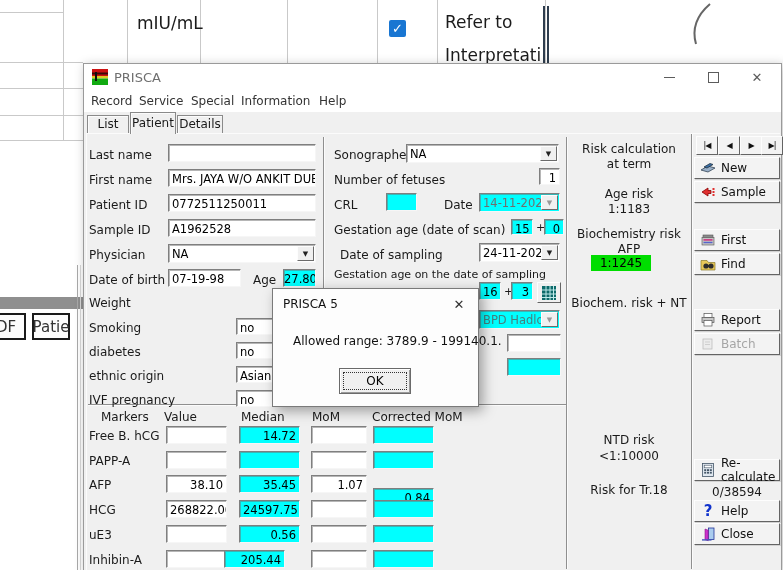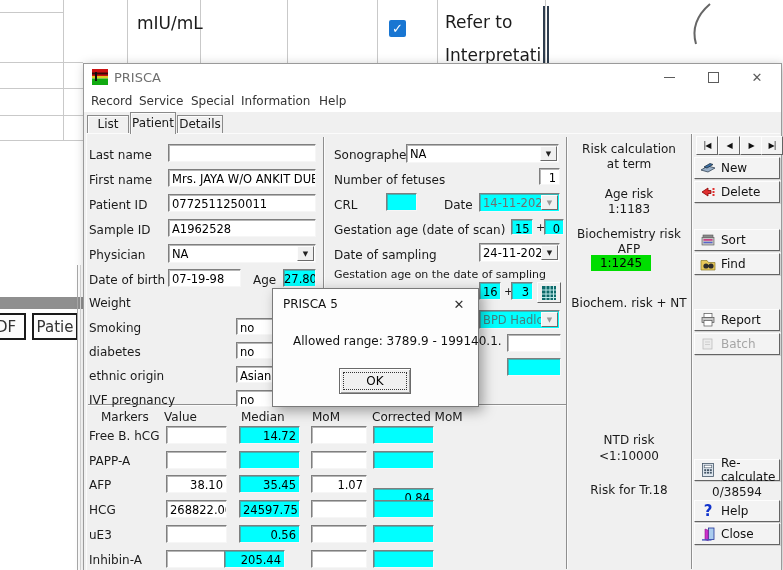--- a/index.html
+++ b/index.html
@@ -94,21 +94,21 @@
     <div class="cursorline" style="left:543px;top:6px;height:84px"></div>
     <div class="cursorline" style="left:547px;top:6px;height:84px"></div>
     <svg class="abs" style="left:688px;top:2px" width="26" height="44">
       <path d="M22 2 C8 14 4 28 8 42" stroke="#666" stroke-width="2" fill="none"></path>
     </svg>
 
     <div class="abs" style="left:0;top:297px;width:83px;height:12px;background:#8f8f8f"></div>
     <div class="bgbtn" style="left:-14px;width:40px">
         <span>DF</span>
       </div>
-    <div class="bgbtn" style="left:32px;width:46px">
+    <div class="bgbtn" style="left:32px;width:38px">
         <span>Patie</span>
       </div>
     <div class="abs" style="left:77px;top:265px;width:1px;height:305px;background:#a9a9a9"></div>
     <div class="abs" style="left:80px;top:265px;width:1px;height:305px;background:#d9d9d9"></div>
   </div>
 
   <div class="win">
     <div class="titlebar">
       <svg class="abs" style="left:8px;top:5px" width="16" height="16">
         <rect width="16" height="7" fill="#cc1111"></rect>
@@ -185,21 +185,21 @@
     <div class="sunk cyan" style="left:302px;top:129px;width:31px;height:18px"></div>
     <div class="lbl" style="left:360px;top:134px">Date</div>
     <div class="sunk cyan" style="left:395px;top:129px;width:81px;height:19px;color:#6f6f6f">
       <span>14-11-2025</span>
       <div class="arrowbtn gray">▼</div>
     </div>
     <div class="lbl" style="left:250px;top:159px">Gestation age (date of scan)</div>
     <div class="sunk cyan num" style="left:427px;top:155px;width:22px;height:16px">15</div>
     <div class="lbl" style="left:452px;top:157px;font-size:11px">+</div>
     <div class="sunk cyan num" style="left:460px;top:155px;width:20px;height:16px">0</div>
-    <div class="lbl" style="left:250px;top:184px">Date of sampling</div>
+    <div class="lbl" style="left:256px;top:184px">Date of sampling</div>
     <div class="sunk" style="left:395px;top:179px;width:81px;height:19px">
       <span>24-11-2025</span>
       <div class="arrowbtn">▼</div>
     </div>
     <div class="lbl" style="left:250px;top:204px;font-size:11px">Gestation age on the date of sampling</div>
     <div class="sunk cyan num" style="left:395px;top:218px;width:22px;height:18px">16</div>
     <div class="lbl" style="left:420px;top:221px;font-size:11px">+</div>
     <div class="sunk cyan num" style="left:427px;top:218px;width:22px;height:18px">3</div>
     <div class="gridbtn">
       <svg width="14" height="14">
@@ -295,30 +295,30 @@
       </svg>
       <span>New</span>
     </div>
     <div class="pbtn" style="top:117px">
       <svg viewBox="0 0 16 16">
         <path d="M2 8 L8 4 V6.5 H11 V9.5 H8 V12 Z" fill="#e03030" stroke="#8a0000" stroke-width="0.8"></path>
         <rect x="12.5" y="4" width="2" height="2" fill="#e03030"></rect>
           <rect x="12.5" y="7" width="2" height="2" fill="#e03030"></rect>
           <rect x="12.5" y="10" width="2" height="2" fill="#e03030"></rect>
       </svg>
-      <span>Delete</span>
+      <span>Sample</span>
     </div>
     <div class="pbtn" style="top:165px">
       <svg viewBox="0 0 16 16">
         <rect x="3" y="3" width="10" height="3" fill="#8a8a8a" stroke="#555" stroke-width="0.6"></rect>
         <rect x="2" y="5.5" width="12" height="7.5" fill="#c4c4c4" stroke="#555" stroke-width="0.6"></rect>
         <rect x="3.5" y="7.2" width="9" height="1.4" fill="#cc2277"></rect>
           <rect x="3.5" y="9.8" width="9" height="1.4" fill="#5566cc"></rect>
       </svg>
-      <span>Sort</span>
+      <span>First</span>
     </div>
     <div class="pbtn" style="top:189px">
       <svg viewBox="0 0 16 16">
         <path d="M1 4.5 h6 l1.5 2 H15 v7.5 H1 Z" fill="#e8c85a" stroke="#8a7a2a" stroke-width="0.7"></path>
         <circle cx="6" cy="10" r="2.6" fill="#2d2d2d"></circle>
           <circle cx="11" cy="10" r="2.6" fill="#2d2d2d"></circle>
           <rect x="7.4" y="9" width="2.2" height="2" fill="#2d2d2d"></rect>
       </svg>
       <span>Find</span>
     </div>

